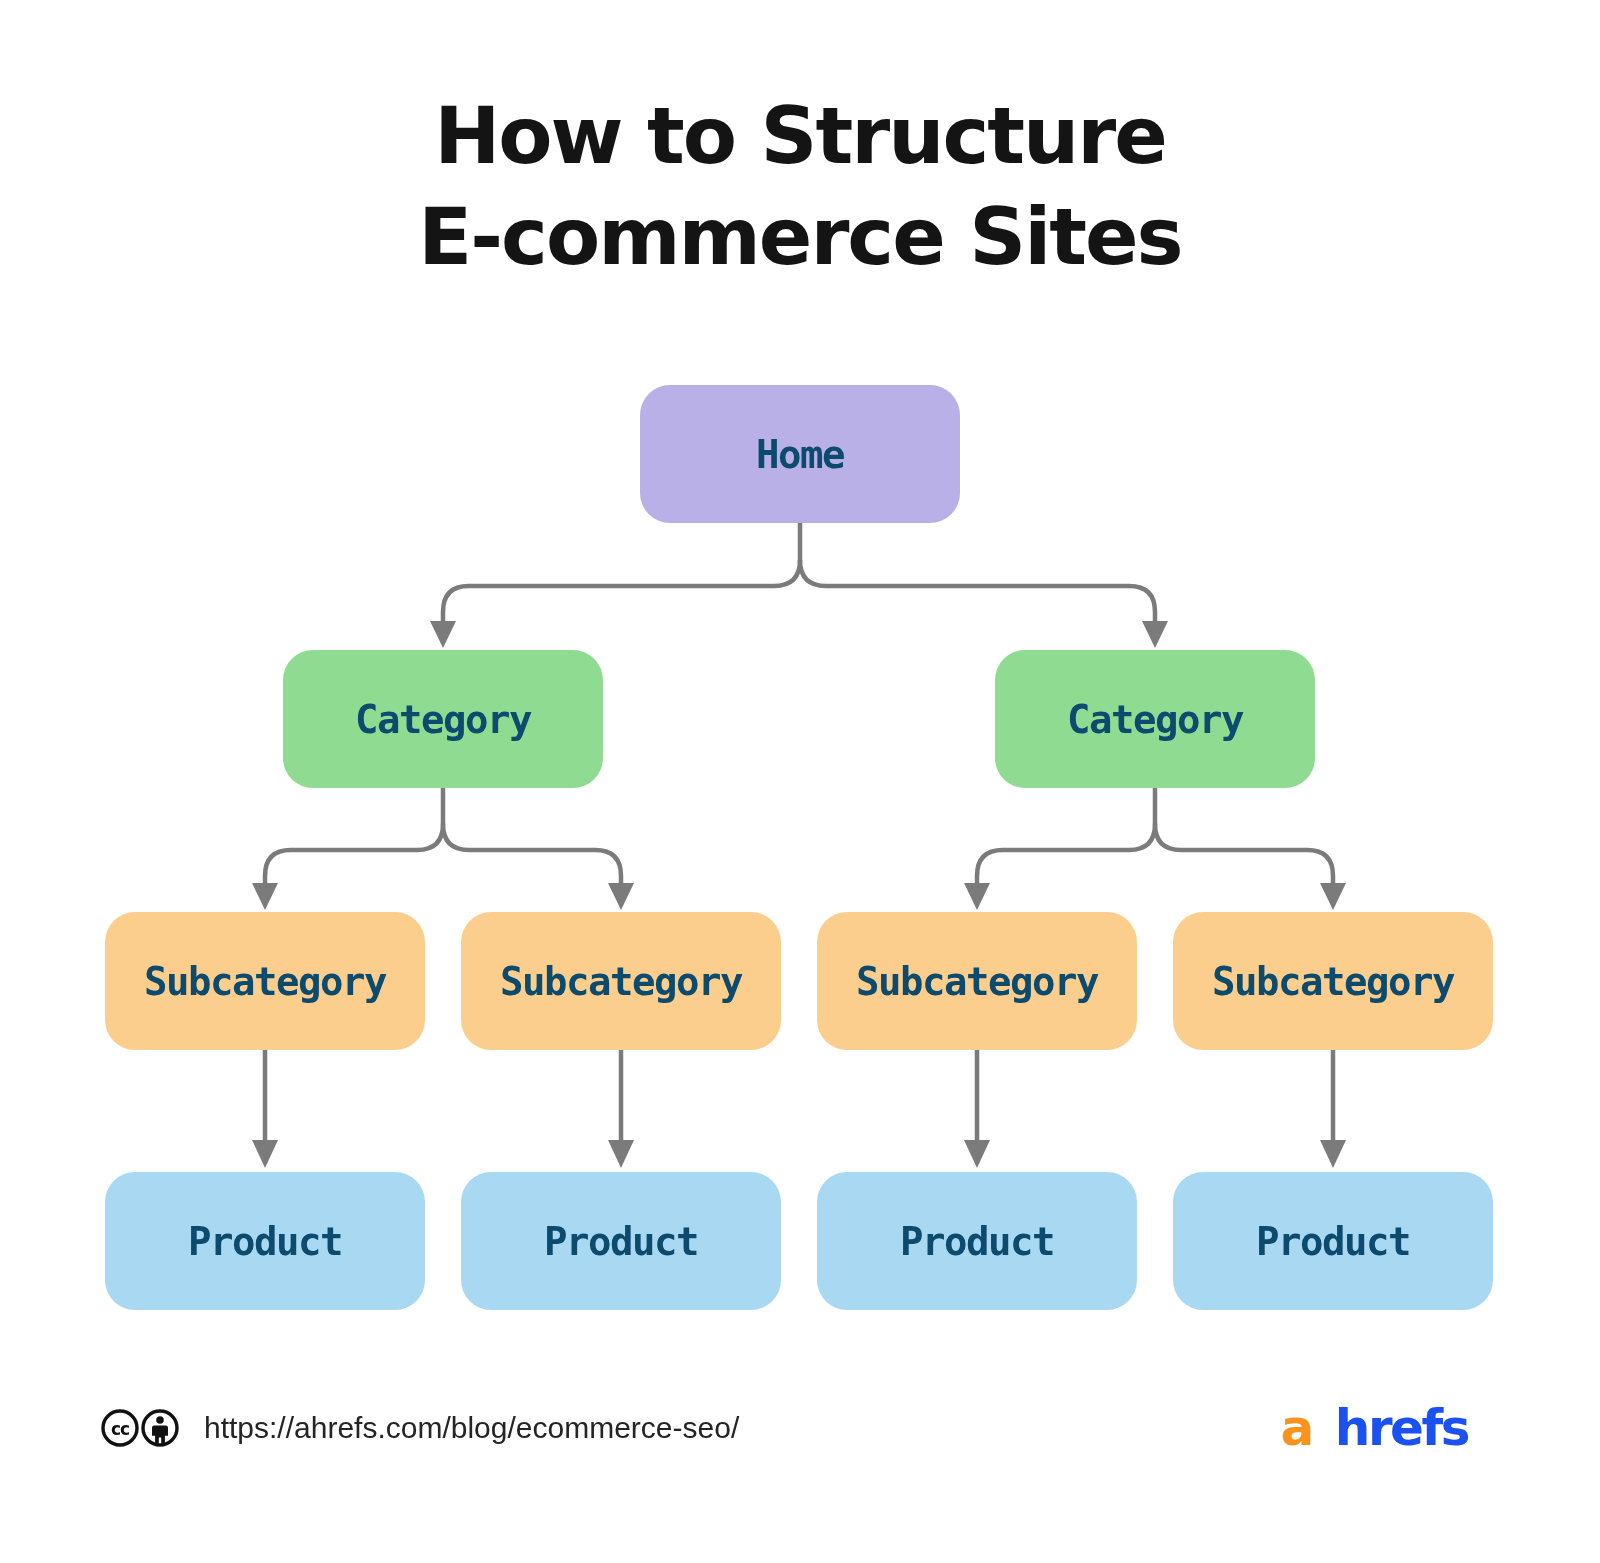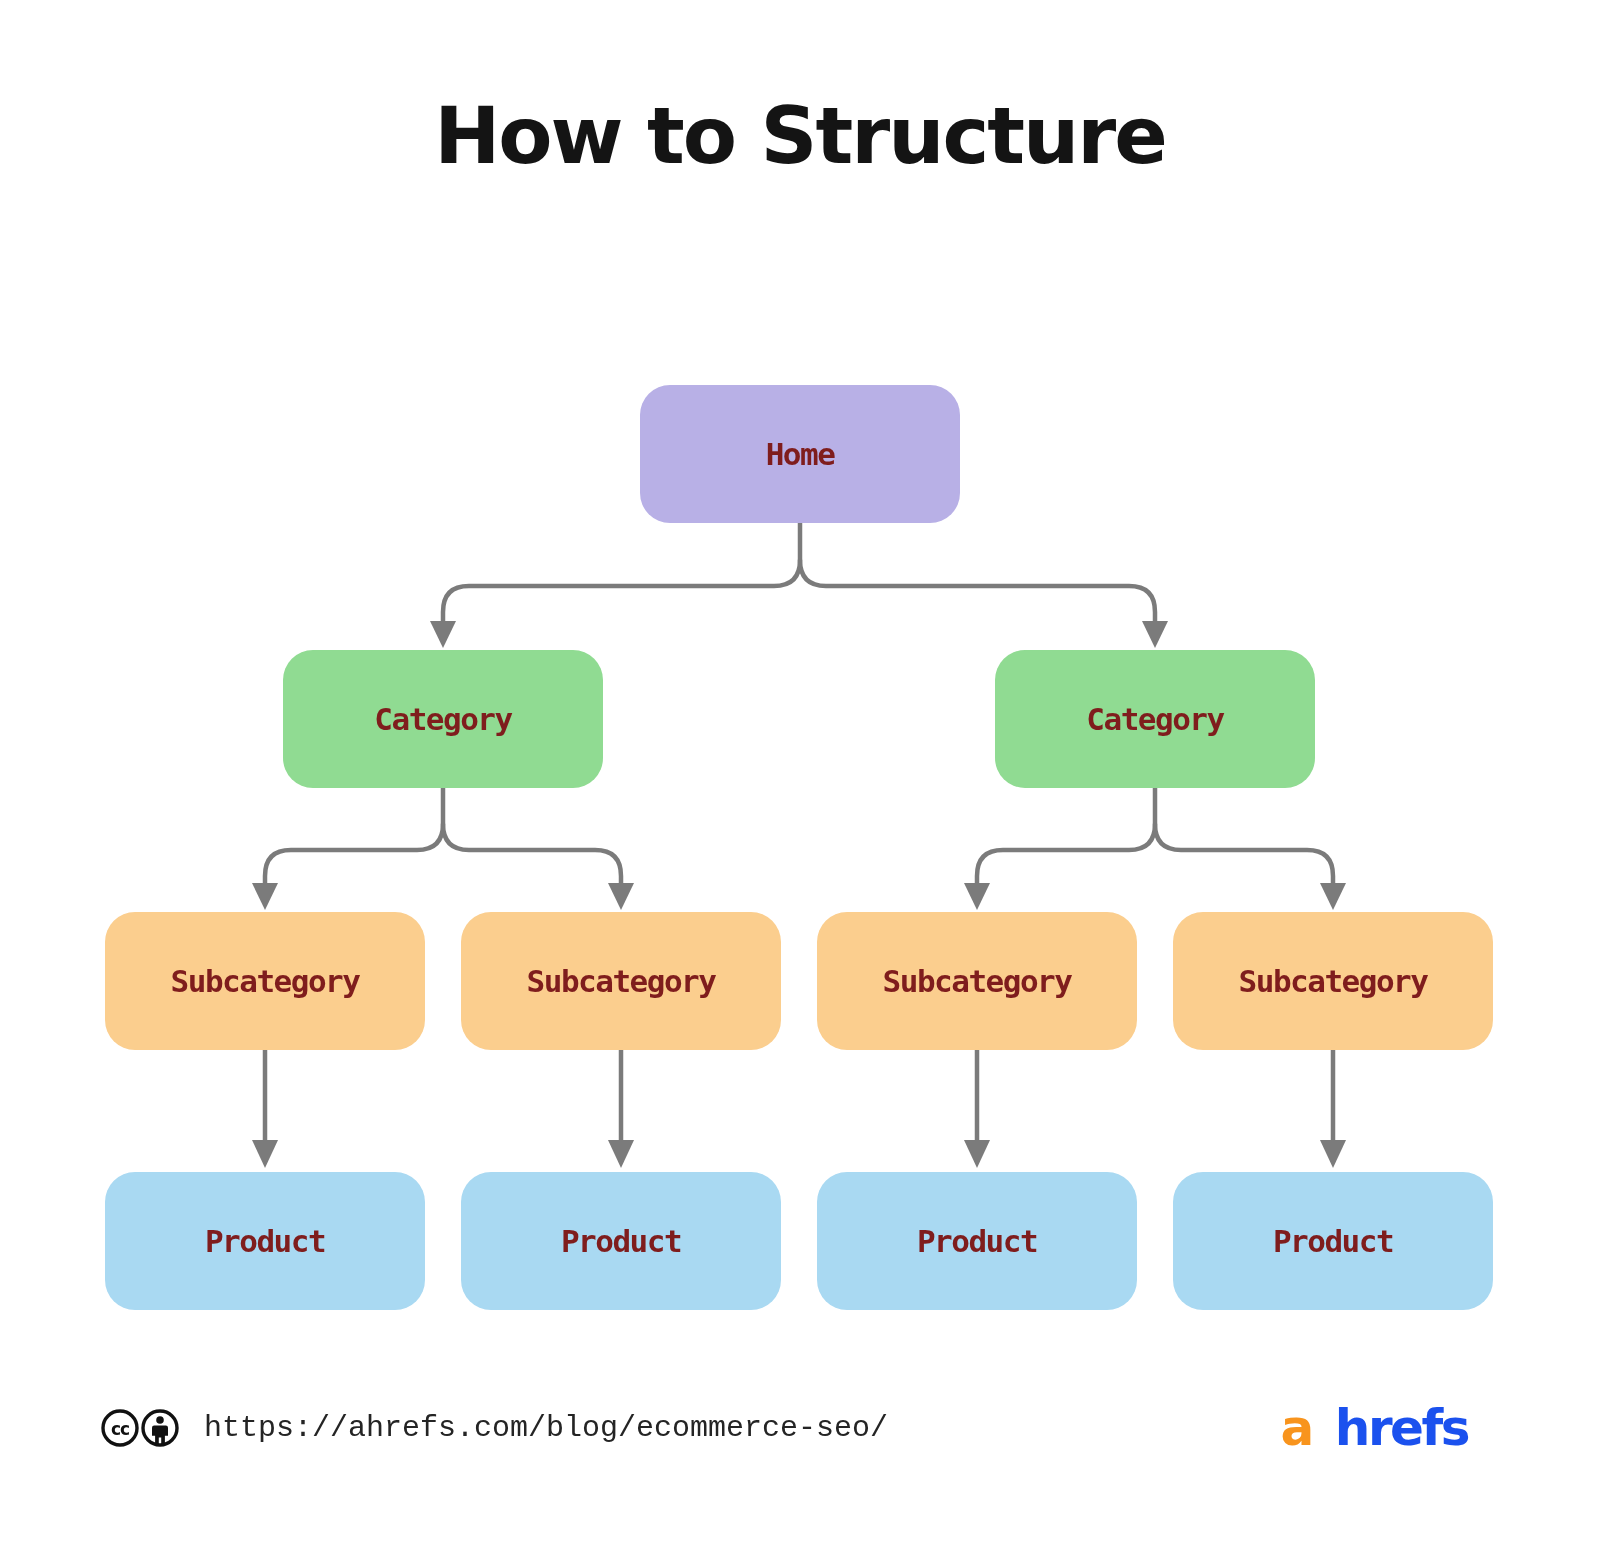--- a/index.html
+++ b/index.html
@@ -35,54 +35,55 @@
     stroke-linejoin:round;
   }
   .connectors polygon{fill:#7b7b7b;}
   .node{
     position:absolute;
     width:320px;height:138px;
     border-radius:30px;
     display:flex;align-items:center;justify-content:center;
     font-family:"DejaVu Sans Mono","Liberation Mono",monospace;
     font-weight:bold;
-    font-size:31px;
+    font-size:39px;
     letter-spacing:-1.5px;
-    color:#7f1d1d;
+    color:#0c4a6e;
   }
   .footer{
     position:absolute;
     left:100px;top:1402px;
     width:1368px;height:52px;
     display:flex;align-items:center;
   }
   .license-icons{display:flex;align-items:center;}
   .license-icons svg{display:block;}
   .url{
     margin-left:24px;
-    font-family:Liberation Mono, monospace;
+    font-family:Liberation Sans, sans-serif;
     font-size:30px;
     color:#242424;
   }
   .logo{
     position:absolute;right:0;top:0;height:100%;
     display:flex;align-items:center;
     font-family:"DejaVu Sans",sans-serif;
     font-weight:bold;
     font-size:50px;
     letter-spacing:-2.5px;
   }
 </style>
 </head>
 <body>
 
 <div class="canvas">
 
   <div class="title">
     <div>How to Structure</div>
+    <div>E-commerce Sites</div>
   </div>
 
   <svg class="connectors" viewBox="0 0 1600 1563" xmlns="http://www.w3.org/2000/svg">
 
     <path d="M800 523 V560 Q800 586 774 586 H469 Q443 586 443 612 V622"></path>
     <path d="M800 560 Q800 586 826 586 H1129 Q1155 586 1155 612 V622"></path>
     <polygon points="430,621 456,621 443,648"></polygon>
     <polygon points="1142,621 1168,621 1155,648"></polygon>
 
     <path d="M443 788 V824 Q443 850 417 850 H291 Q265 850 265 876 V883"></path>

